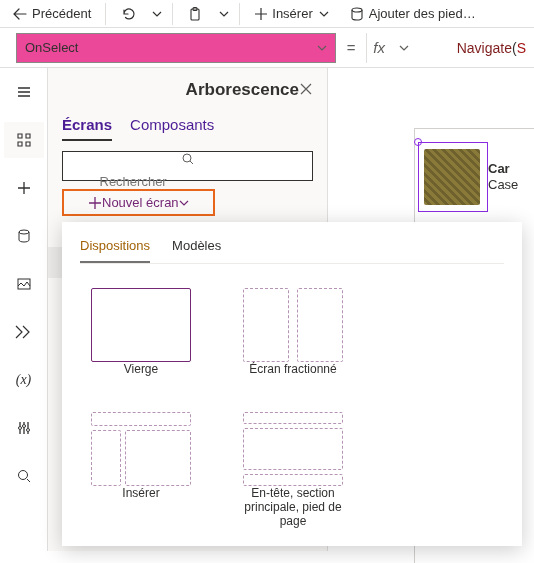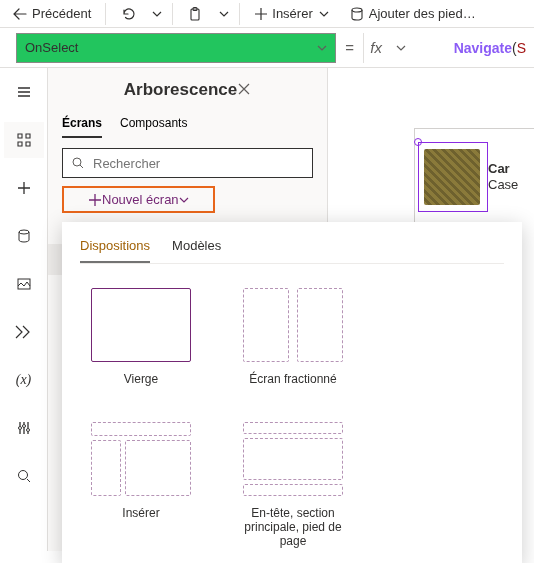--- a/index.html
+++ b/index.html
@@ -6,57 +6,57 @@
   body { width: 534px; height: 563px; overflow: hidden; background: #fff; font-size: 13px; color: #323130; position: relative; }
 
   
   .toolbar { height: 28px; display: flex; align-items: center; border-bottom: 1px solid #e1dfdd; padding: 0 4px; gap: 4px; }
   .tb-btn { display: flex; align-items: center; gap: 4px; height: 32px; padding: 0 8px; background: transparent; border: none; color: #323130; font-size: 13px; cursor: pointer; }
   .tb-sep { width: 1px; height: 22px; background: #e1dfdd; margin: 0 2px; }
   .icon { display: inline-flex; align-items: center; justify-content: center; }
 
   
   .fx-row { height: 40px; display: flex; align-items: center; padding: 4px 8px 4px 16px; gap: 8px; border-bottom: 1px solid #e1dfdd; }
-  .prop-select { flex: 0 0 320px; height: 30px; border: 1px solid #8a8886; display: flex; align-items: center; justify-content: space-between; padding: 0 8px; background: #22c55e; }
+  .prop-select { flex: 0 0 320px; height: 30px; border: 1px solid #8a8886; display: flex; align-items: center; justify-content: space-between; padding: 0 8px; background: #ec4899; }
   .eq { width: 24px; text-align: center; color: #605e5c; font-size: 15px;}
   .fx { font-style: italic; font-family: "Segoe UI", serif; color: #605e5c; font-size: 15px; padding: 0 6px; border-left:1px solid #e1dfdd; height:30px; display:flex; align-items:center;}
   .fx-chev { color:#605e5c; padding-right:6px;}
   .formula { font-family: Consolas, monospace; font-size: 14px; color: #0078d4; white-space: pre; }
-  .formula .fn { color: #8b5cf6; font-weight: bold; }
+  .formula .fn { color: #7f1d1d; }
   .formula .paren { color: #323130; }
   .formula .arg { color: #a31515; }
 
   
   .main { display: flex; height: calc(563px - 80px); }
   .rail { width: 48px; border-right: 1px solid #e1dfdd; display: flex; flex-direction: column; align-items: center; padding-top: 6px; gap: 12px; }
   .rail-btn { width: 40px; height: 36px; display: flex; align-items: center; justify-content: center; color: #323130; cursor:pointer;}
   .rail-btn.active { background: #faf9f8; }
 
   
   .tree { width: 280px; border-right: 1px solid #e1dfdd; background: #faf9f8; display: flex; flex-direction: column; position: relative; }
-  .tree-head { display: flex; align-items: center; justify-content: center; padding: 12px 14px 4px 14px; }
+  .tree-head { display: flex; align-items: center; justify-content: flex-end; padding: 12px 14px 4px 14px; }
   .tree-title { font-size: 17px; font-weight: 600; }
   .tree-close { cursor: pointer; color:#605e5c;}
   .tree-tabs { display: flex; gap: 18px; padding: 6px 14px 0 14px; }
-  .tree-tab { font-size: 12px; padding: 6px 0; cursor: pointer; color:#000000;}
+  .tree-tab { font-size: 15px; padding: 6px 0; cursor: pointer; color:#4c1d95;}
   .tree-tab.active { font-weight: 600; border-bottom: 2px solid #323130; }
-  .searchbox { margin: 10px 14px 8px 14px; height: 30px; border: 1px solid #323130; display: flex; align-items: center; padding: 0 8px; gap: 8px; background:#fff;}
+  .searchbox { margin: 10px 14px 8px 14px; height: 30px; border: 1px solid #323130; display: flex; align-items: center; padding: 0 8px; gap: 8px; background:#fff;flex-direction:column;}
   .searchbox input { border: none; outline: none; flex: 1; font-size: 13px; background:transparent;}
   .new-screen { margin: 0 14px 0 14px; display: inline-flex; align-items: center; padding: 4px 10px; color: #742774; font-size: 13px; cursor: pointer; }
   .new-screen-wrap { margin: 0 14px; display:inline-block;}
   .highlight-box { border: 2px solid #e8661b; display:inline-flex;}
   .row-chevron{ padding:8px 14px; color:#605e5c;}
 
   
   .flyout { position: absolute; left: 62px; top: 222px; width: 460px; background: #fff; box-shadow: 0 4px 20px rgba(0,0,0,.2); padding: 10px 18px 18px 18px; z-index: 50; }
   .fly-tabs { display: flex; gap: 22px; border-bottom: 1px solid #edebe9; }
   .fly-tab { font-size: 13px; padding: 6px 0 8px 0; cursor: pointer; }
   .fly-tab.active { color: #a16207; border-bottom: 2px solid #737373; font-weight: 400; }
   .layout-grid { display: flex; flex-wrap: wrap; gap: 36px 46px; padding: 24px 8px 0 8px; }
-  .layout-item { width: 106px; display: flex; flex-direction: column; align-items: center; gap: 10px; font-size: 12px; text-align: center; color:#323130;}
+  .layout-item { width: 106px; display: flex; flex-direction: column; align-items: center; font-size: 12px; text-align: center; color:#323130;}
   .thumb { width: 100px; height: 74px; position: relative; }
   .thumb-solid { border: 1px solid #742774; border-radius: 2px; }
   .dash { border: 1px dashed #b593b5; border-radius: 2px; position: absolute; }
   
   .t-split .a{ left:0; top:0; width:46px; height:74px;}
   .t-split .b{ right:0; top:0; width:46px; height:74px;}
   
   .t-side .a{ left:0; top:0; width:100px; height:14px;}
   .t-side .b{ left:0; top:18px; width:30px; height:56px;}
   .t-side .c{ left:34px; top:18px; width:66px; height:56px;}

